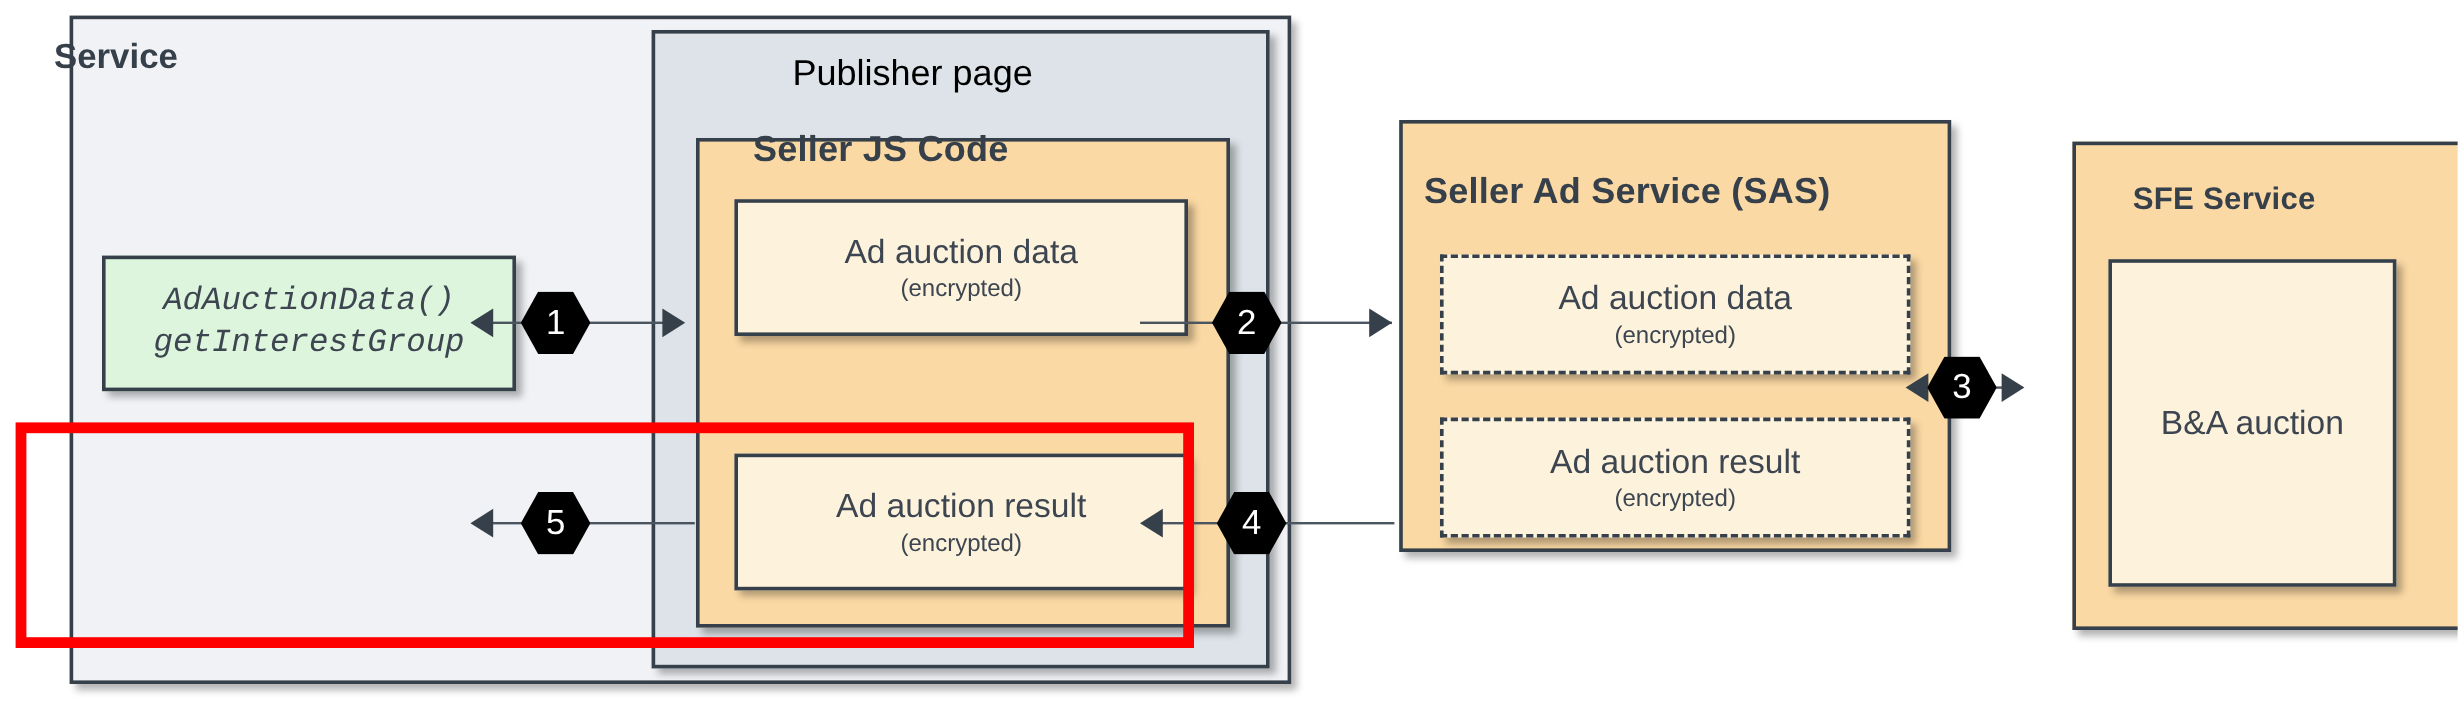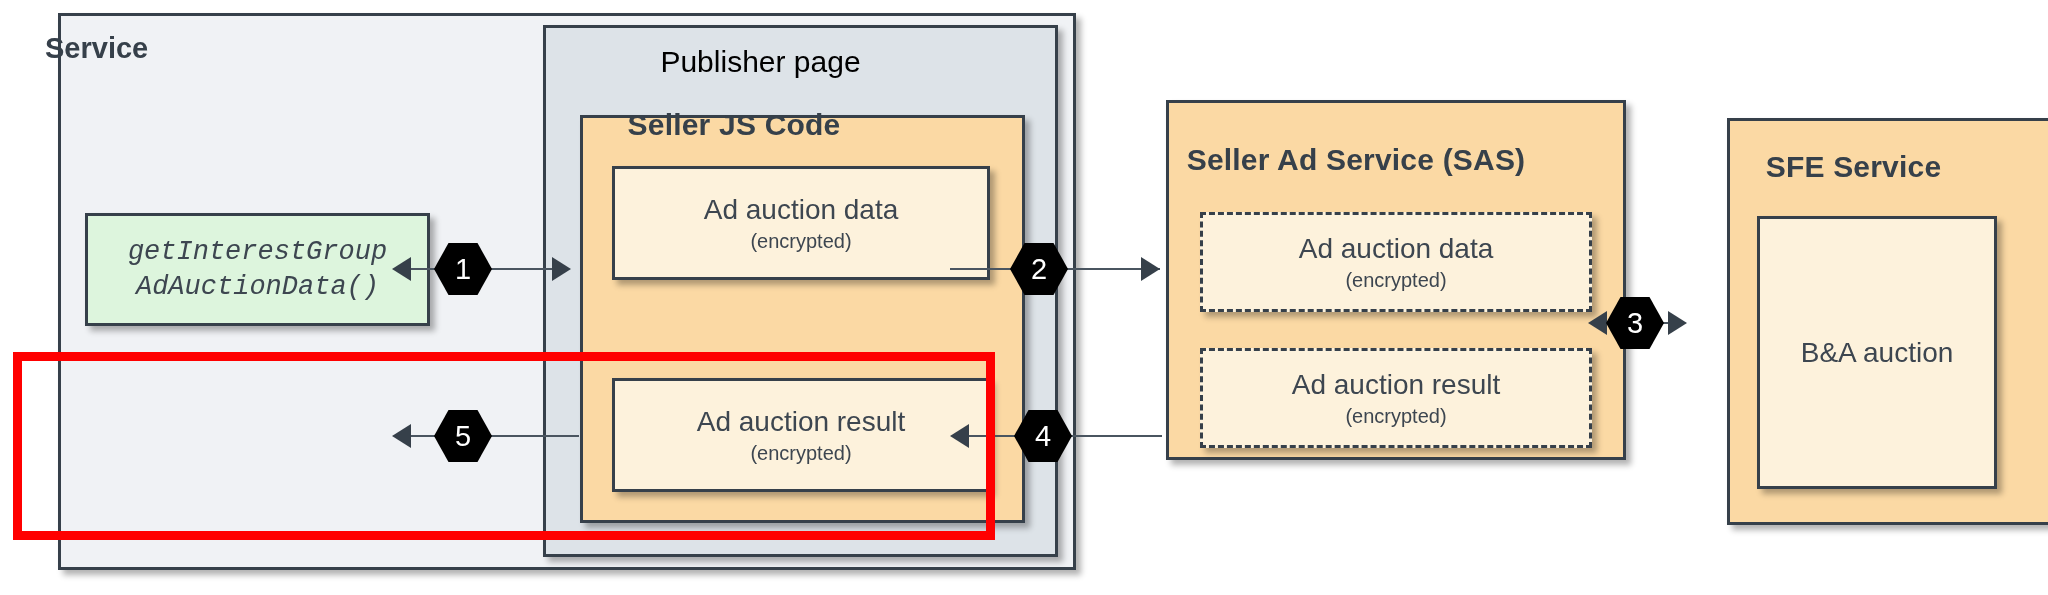--- a/index.html
+++ b/index.html
@@ -65,22 +65,22 @@
 </head>
 <body>
 
 <div id="canvas">
 
   <div class="box browser-box shadow" style="left:18px;top:13px;width:1018px;height:557px;"></div>
   <div class="browser-title" style="left:45px;top:32px;">Service</div>
 
   <div class="box green-box shadow" style="left:45px;top:213px;width:345px;height:113px;">
     <div class="label-center mono-italic">
+      <div>AdAuctionData()</div>
       <div>getInterestGroup</div>
-      <div>AdAuctionData()</div>
     </div>
   </div>
 
 
   <div class="box publisher-box shadow" style="left:503px;top:25px;width:515px;height:532px;"></div>
   <div class="title-plain" style="left:503px;width:515px;top:45px;font-size:30px;">Publisher page</div>
 
   <div class="box orange-box shadow" style="left:540px;top:115px;width:445px;height:408px;"></div>
   <div class="title-bold" style="left:540px;width:388px;top:108px;font-size:30px;">Seller JS Code</div>
 
@@ -109,21 +109,21 @@
   </div>
 
   <div class="box cream-box dashed shadow" style="left:1160px;top:348px;width:392px;height:100px;">
     <div class="label-center">
       <div class="plain-l1">Ad auction result</div>
       <div class="plain-l2">(encrypted)</div>
     </div>
   </div>
 
   <div class="box orange-box shadow" style="left:1687px;top:118px;width:333px;height:407px;"></div>
-  <div class="title-bold" style="left:1687px;width:333px;top:150px;font-size:30px;">SFE Service</div>
+  <div class="title-bold" style="left:1687px;width:333px;top:150px;font-size:26px;">SFE Service</div>
 
   <div class="box cream-box shadow" style="left:1717px;top:216px;width:240px;height:273px;">
     <div class="label-center">
       <div class="plain-l1">B&amp;A auction</div>
     </div>
   </div>
 
   <div class="conn">
     <div class="conn-line" style="left:404px;top:268px;width:160px;"></div>
     <div class="arrowhead arrow-left" style="left:392px;top:257px;"></div>

